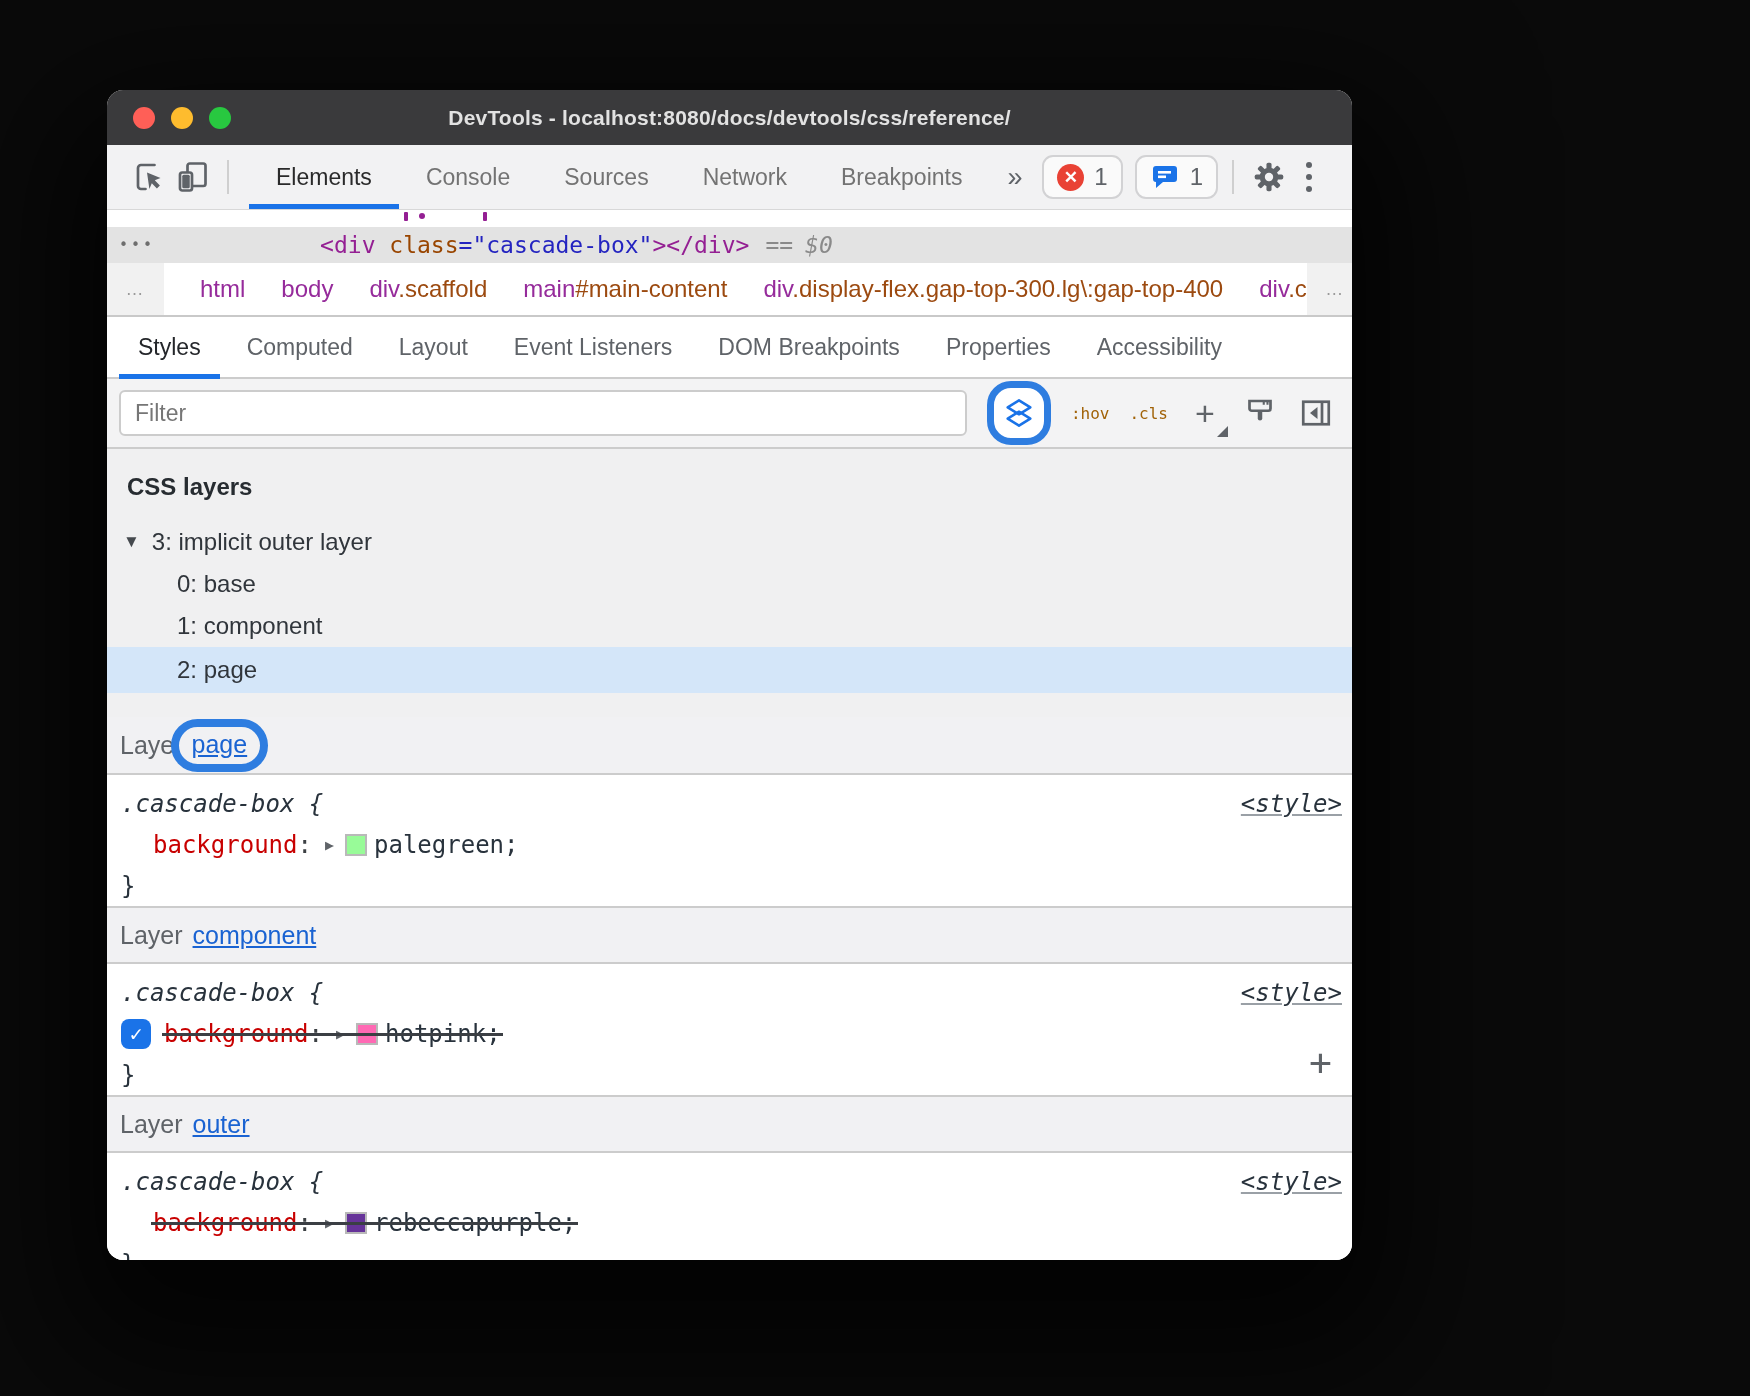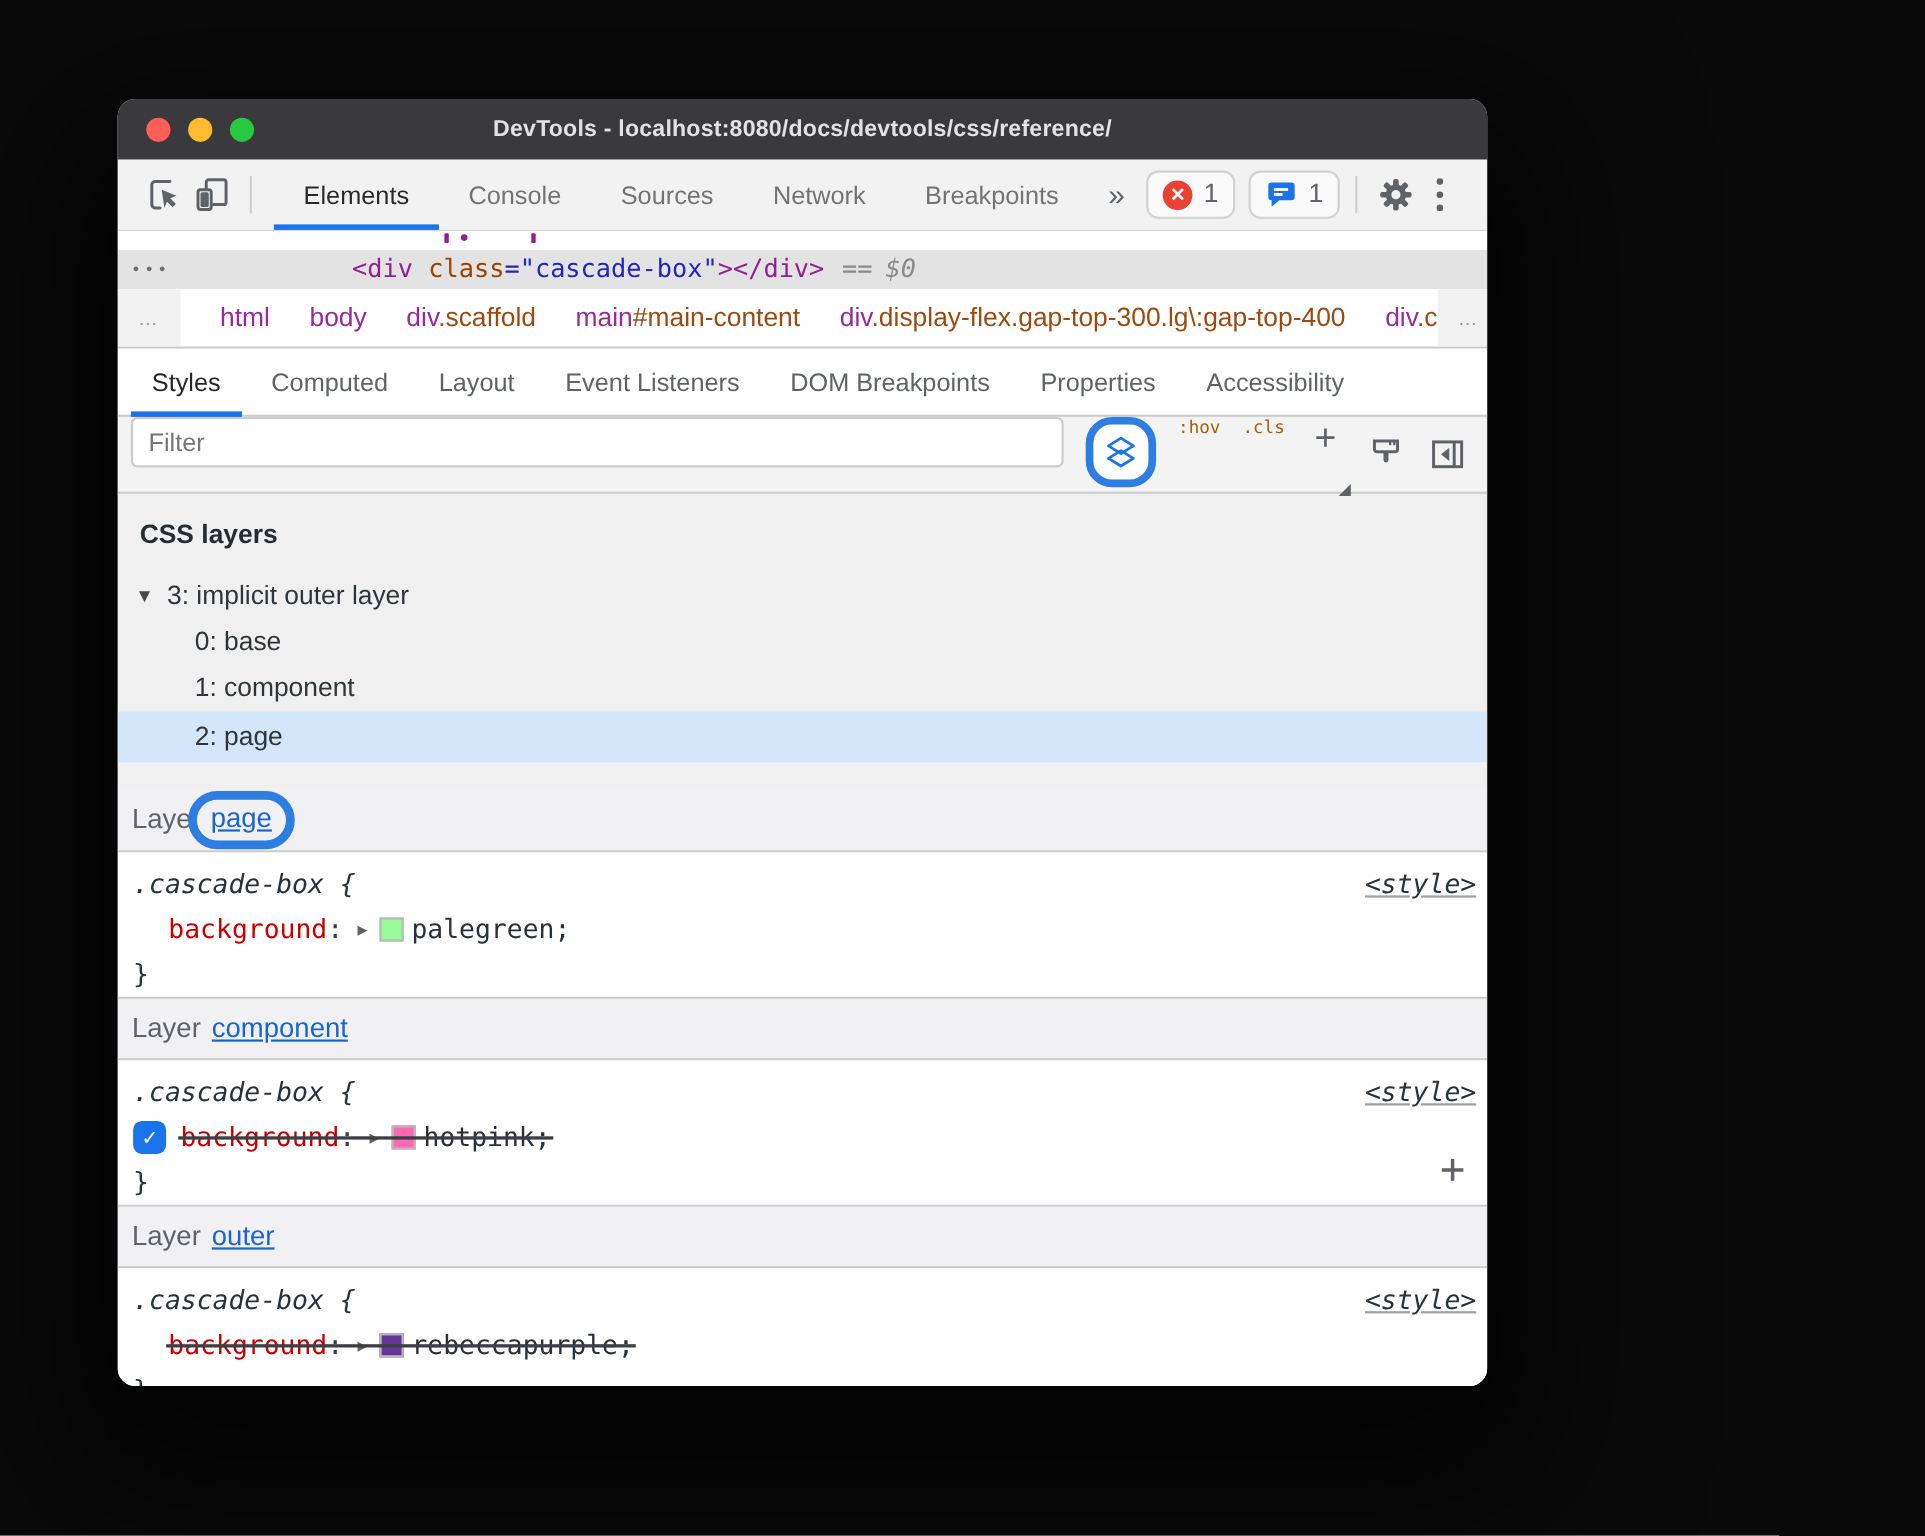--- a/index.html
+++ b/index.html
@@ -69,21 +69,21 @@
   
   .styles-tabs{ height:62px; background:#fff; border-bottom:2px solid #ccc; flex:none;
     display:flex; align-items:center; padding-left:8px; }
   .stab{ padding:0 23px; height:100%; display:flex; align-items:center; font-size:23px;
     color:#5f6368; position:relative; white-space:nowrap; }
   .stab.active{ color:#24262a; }
   .stab.active::after{ content:""; position:absolute; left:4px; right:4px; bottom:-2px; height:5px; background:#1a73e8; }
 
   
   .filter-row{ height:70px; background:#f3f3f4; border-bottom:2px solid #ccc; flex:none;
-    display:flex; padding:0 18px 0 12px; gap:20px; }
+    display:flex; align-items:center; padding:0 18px 0 12px; gap:20px; }
   .filter-input{ flex:1; height:46px; border:2px solid #ccc; border-radius:6px; background:#fff;
     font-size:23px; padding:0 14px; color:#333; font-family:"Liberation Sans", sans-serif; outline:none; min-width:0; }
   .filter-input::placeholder{ color:#767676; }
   .ring{ border:7px solid #2e7de0; border-radius:24px; background:#fff;
     display:flex; align-items:center; justify-content:center; }
   .layers-ring{ width:64px; height:64px; flex:none; }
   .mono-label{ font-family:"DejaVu Sans Mono", monospace; font-size:16px; color:#a16207; white-space:nowrap; }
   .plus-btn{ font-size:34px; color:#5f6368; position:relative; width:34px; text-align:center; }
   .plus-btn::after{ content:""; position:absolute; right:-6px; bottom:-4px;
     border-left:11px solid transparent; border-bottom:11px solid #5f6368; }

